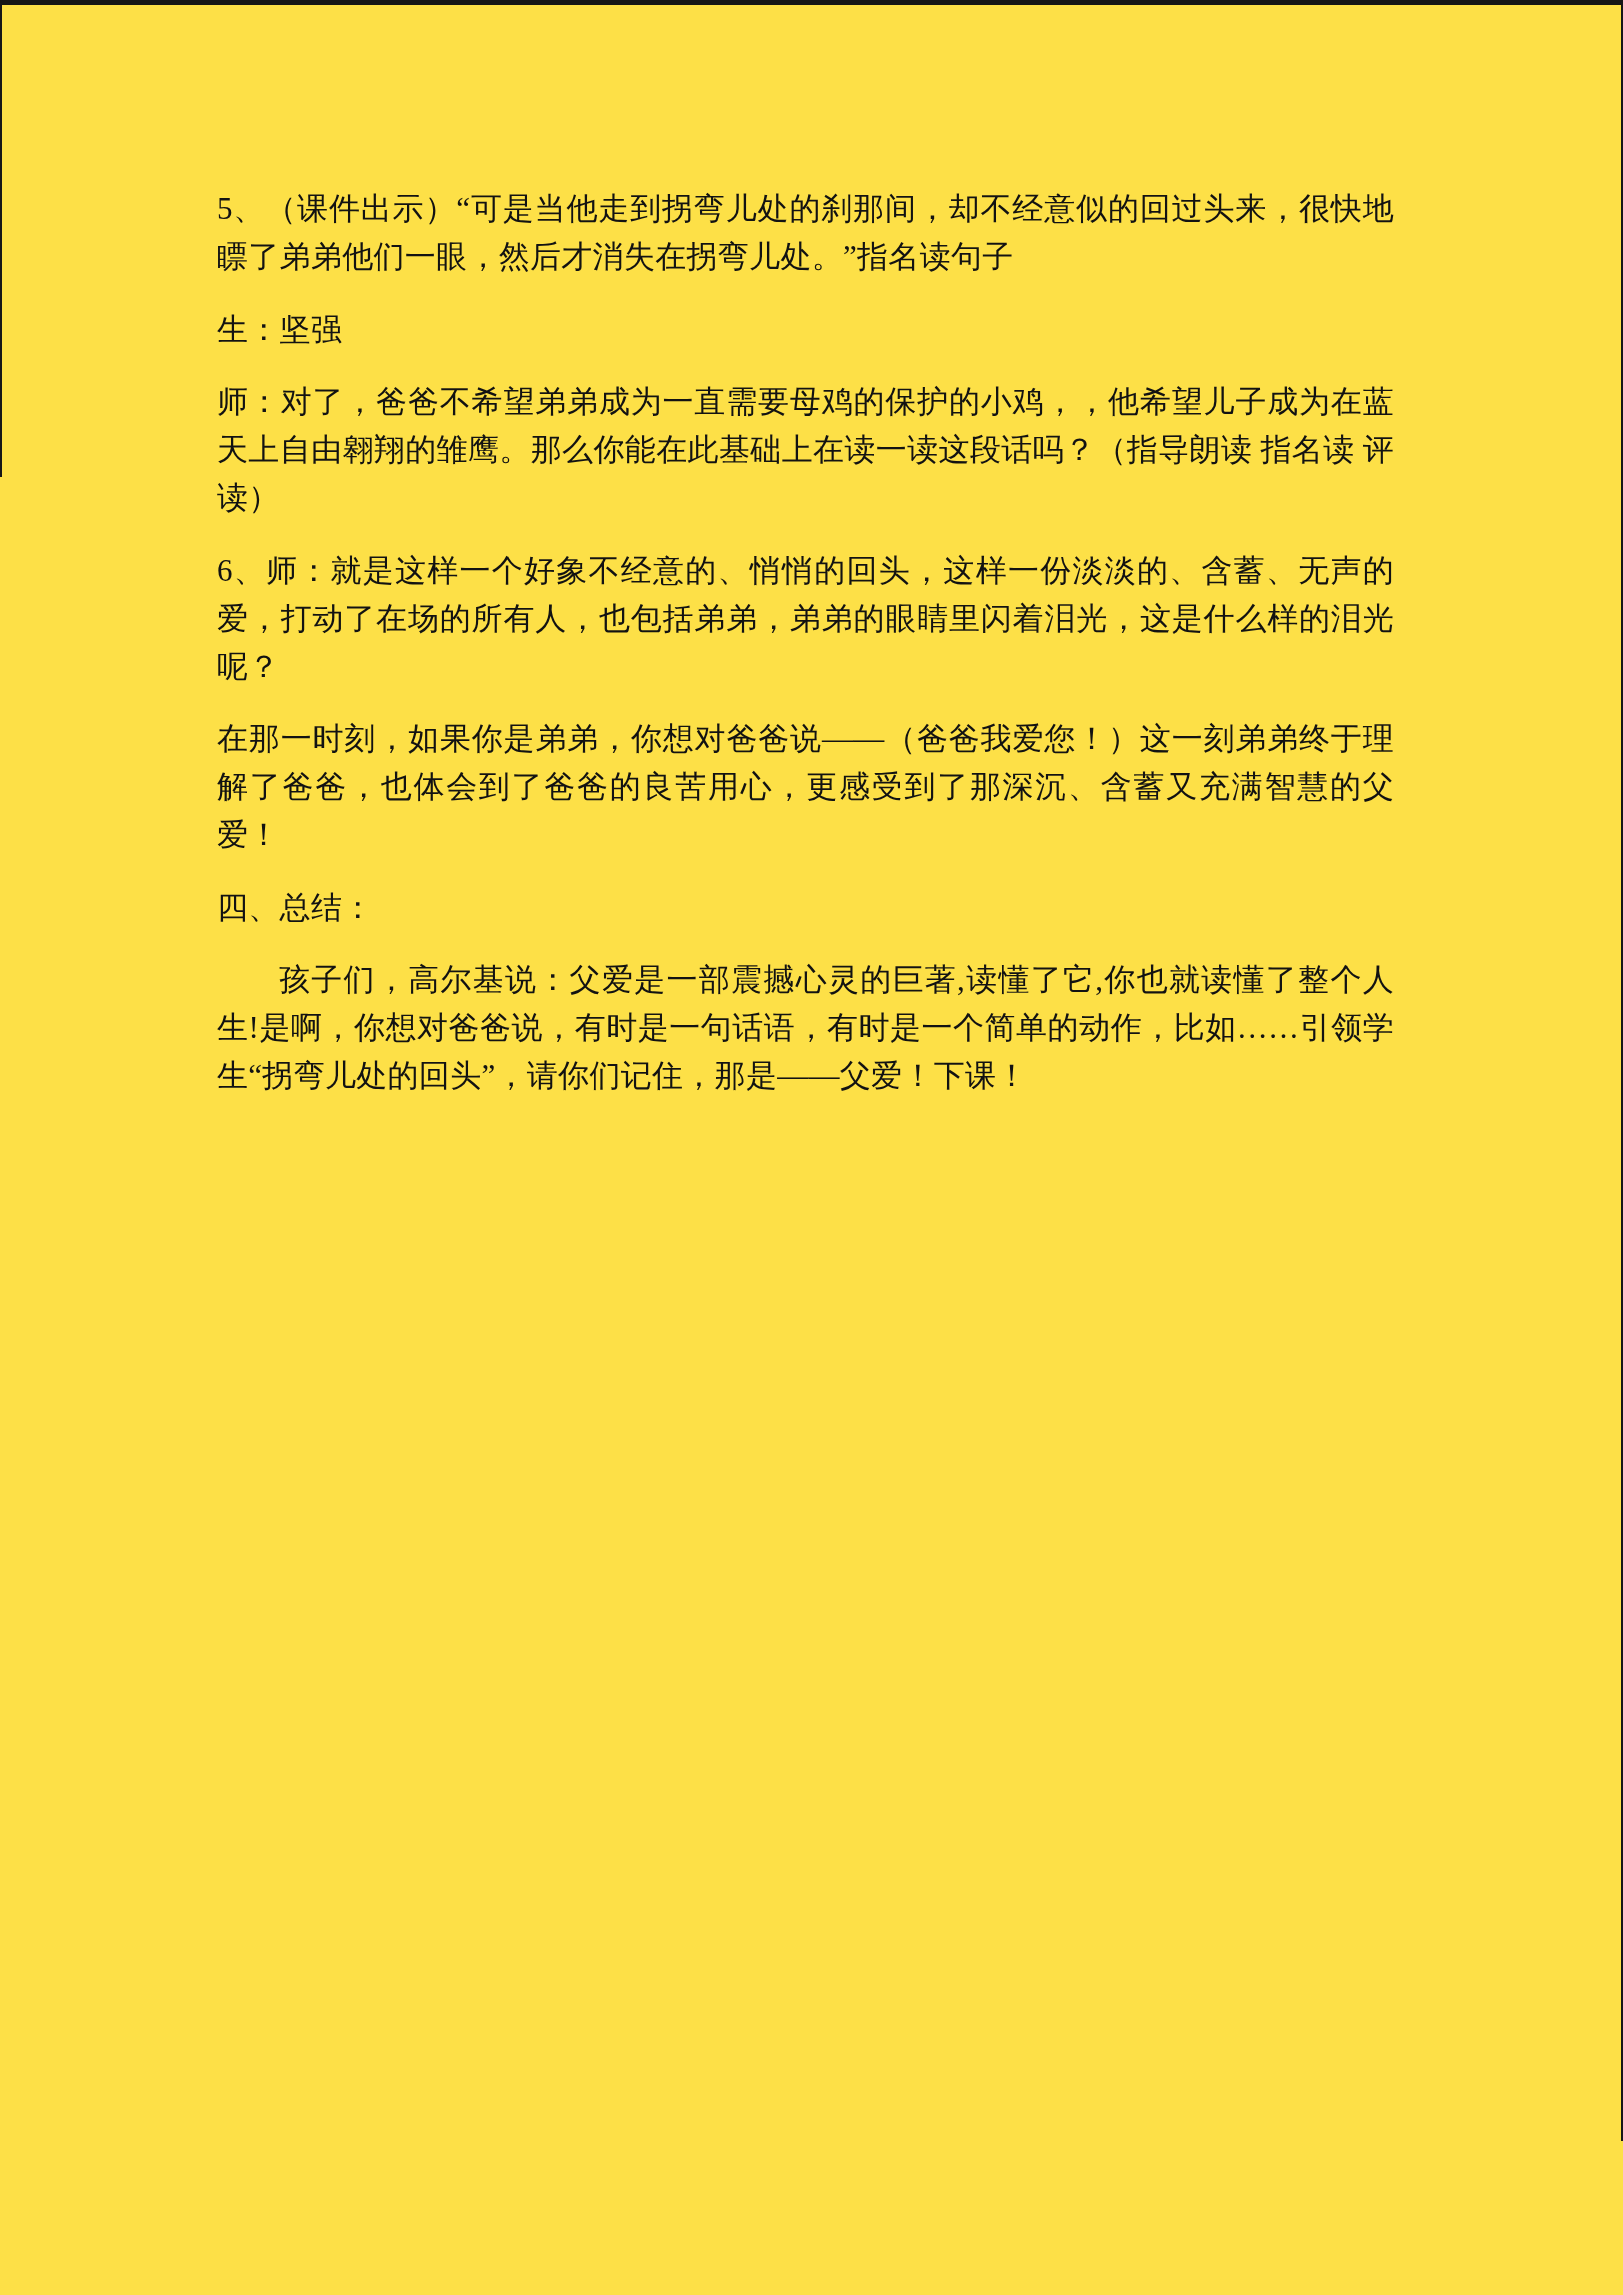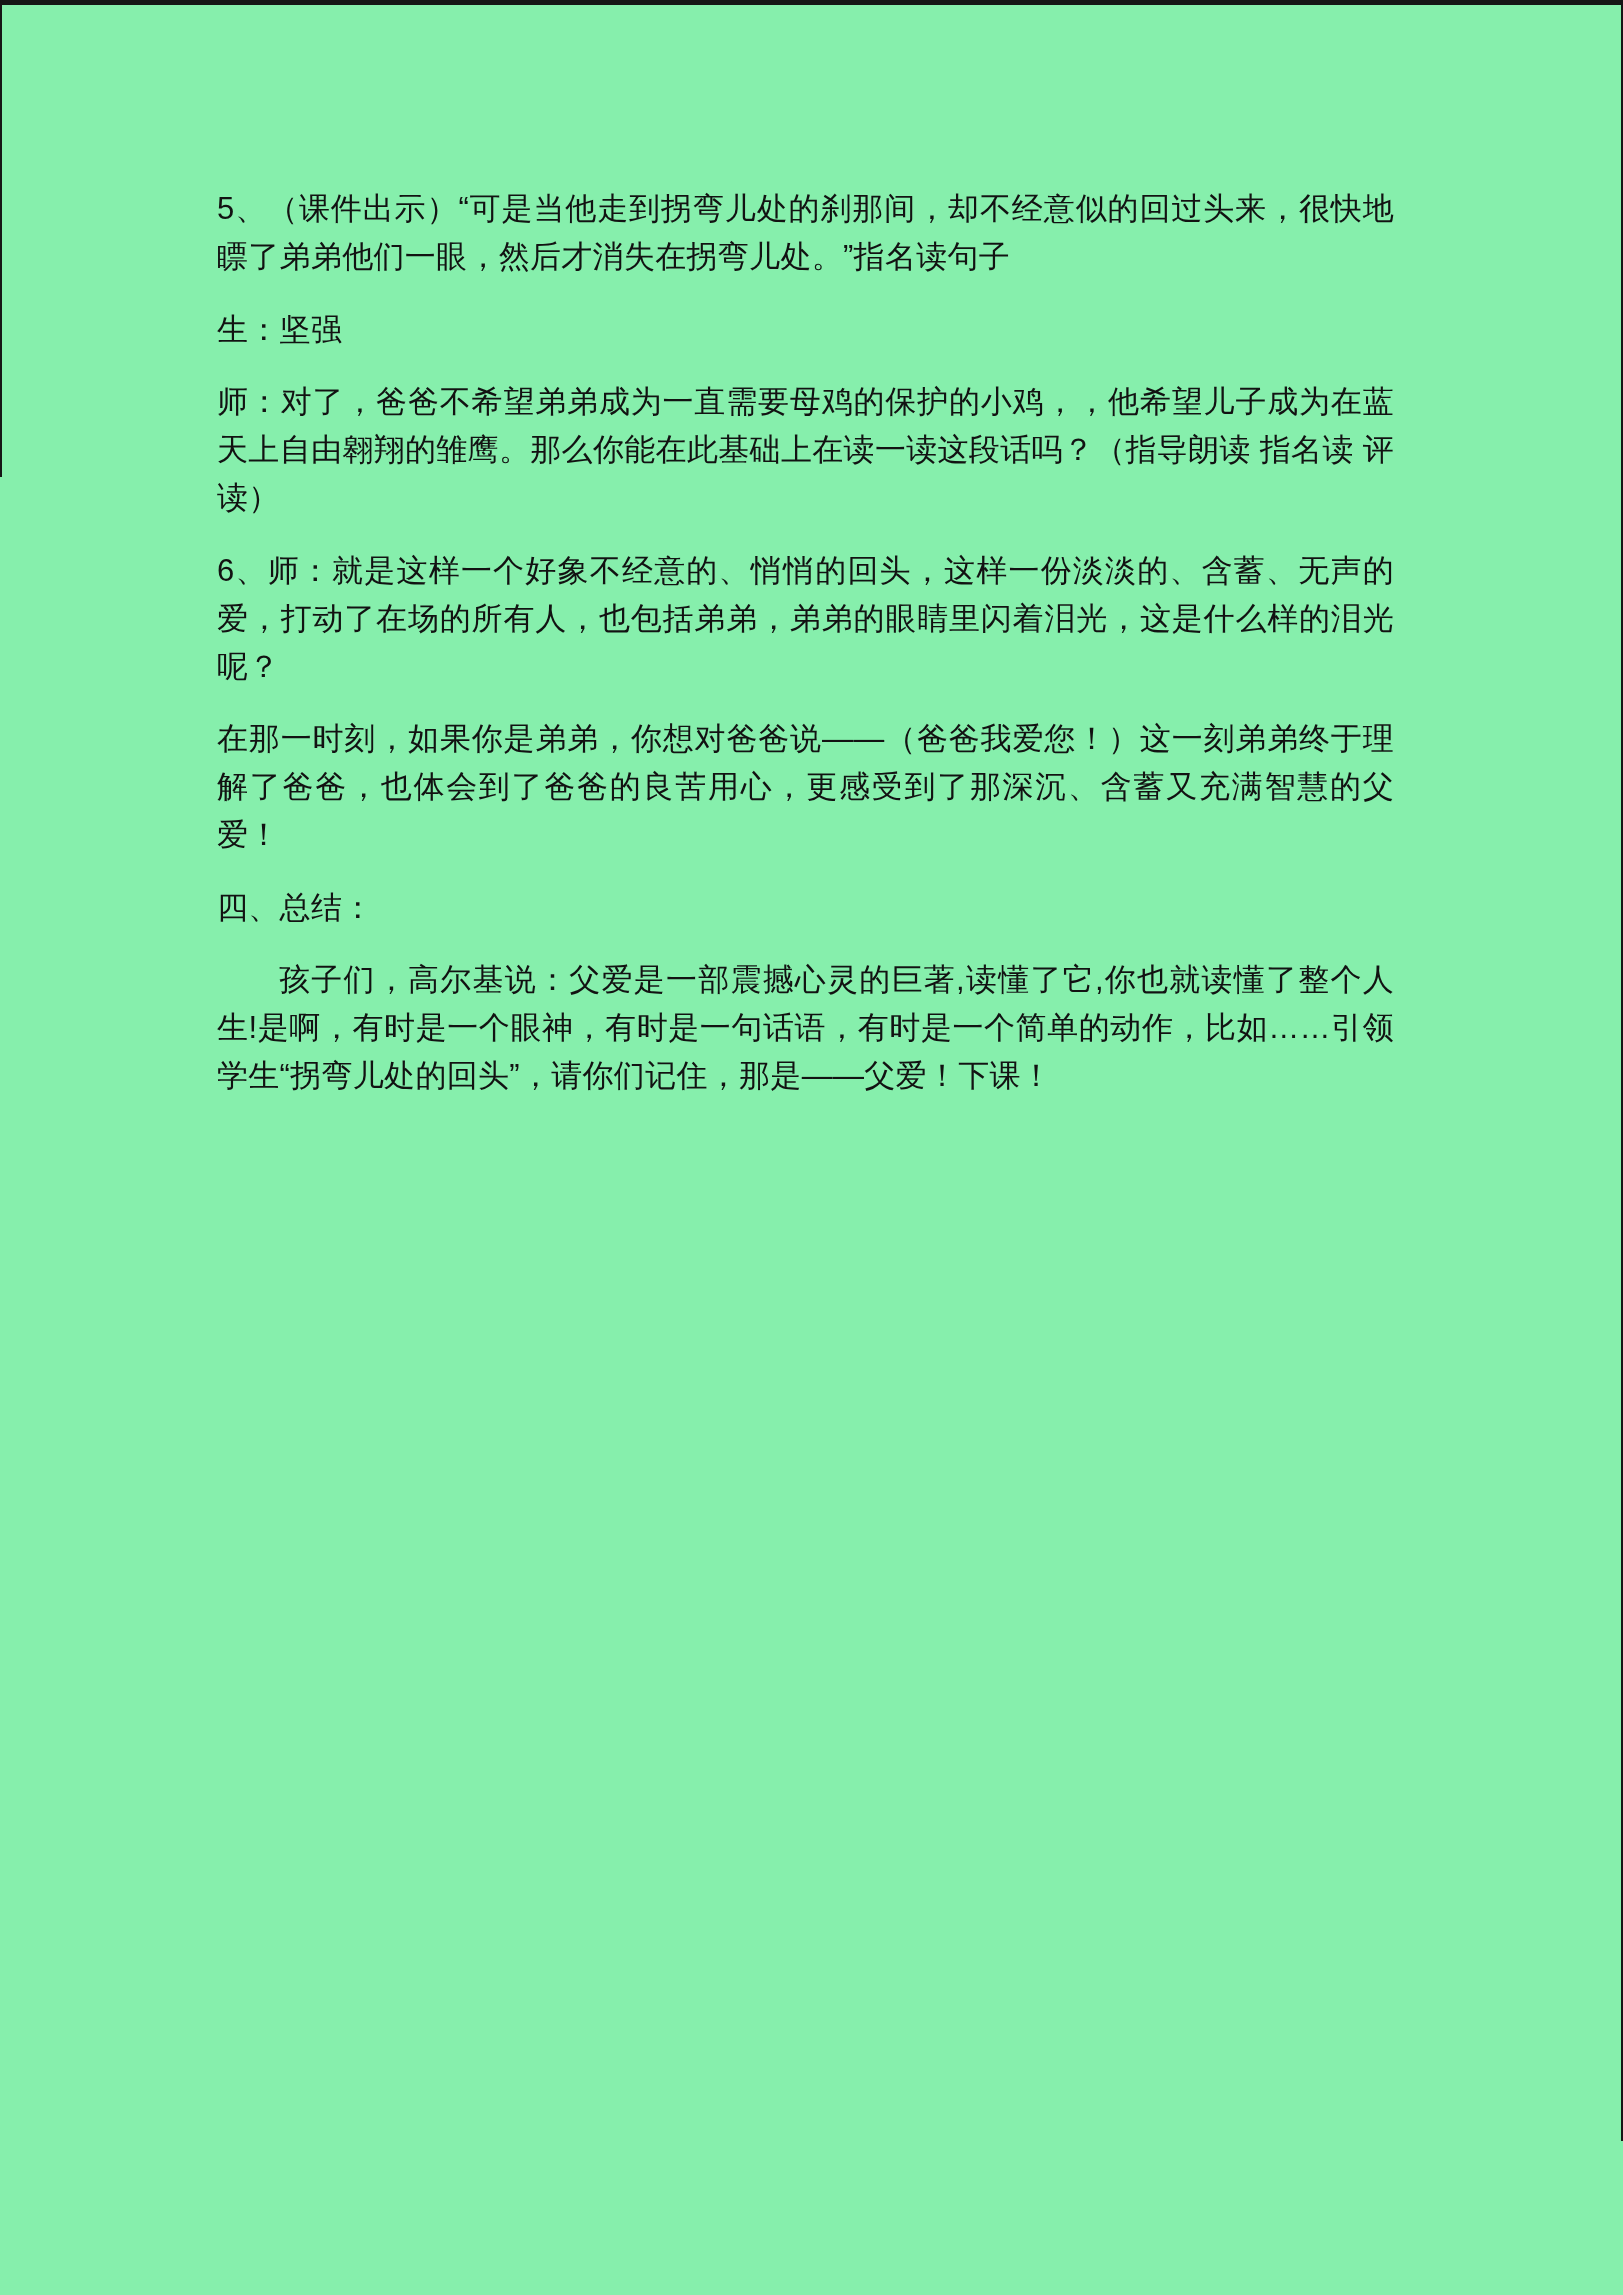--- a/index.html
+++ b/index.html
@@ -4,23 +4,23 @@
 <style>
   html, body {
     margin: 0;
     padding: 0;
     background: #ffffff;
   }
   .page {
     position: relative;
     width: 1623px;
     height: 2295px;
-    background: #86efac;
+    background: #fde047;
     overflow: hidden;
-    font-family: Liberation Sans, sans-serif;
+    font-family: Liberation Serif, serif;
   }
   
   .edge-top {
     position: absolute;
     top: 0; left: 0;
     width: 1623px; height: 4.8px;
     background: #161616;
   }
   .edge-right {
     position: absolute;
@@ -60,16 +60,16 @@
   <div class="edge-right"></div>
   <div class="edge-left"></div>
 
   <main class="content">
     <p>5、（课件出示）“可是当他走到拐弯儿处的刹那间，却不经意似的回过头来，很快地瞟了弟弟他们一眼，然后才消失在拐弯儿处。”指名读句子</p>
     <p>生：坚强</p>
     <p>师：对了，爸爸不希望弟弟成为一直需要母鸡的保护的小鸡，，他希望儿子成为在蓝天上自由翱翔的雏鹰。那么你能在此基础上在读一读这段话吗？（指导朗读 指名读 评读）</p>
     <p>6、师：就是这样一个好象不经意的、悄悄的回头，这样一份淡淡的、含蓄、无声的爱，打动了在场的所有人，也包括弟弟，弟弟的眼睛里闪着泪光，这是什么样的泪光呢？</p>
     <p>在那一时刻，如果你是弟弟，你想对爸爸说——（爸爸我爱您！）这一刻弟弟终于理解了爸爸，也体会到了爸爸的良苦用心，更感受到了那深沉、含蓄又充满智慧的父爱！</p>
     <p>四、总结：</p>
-    <p class="indent">孩子们，高尔基说：父爱是一部震撼心灵的巨著,读懂了它,你也就读懂了整个人生!是啊，有时是一个眼神，有时是一句话语，有时是一个简单的动作，比如……引领学生“拐弯儿处的回头”，请你们记住，那是——父爱！下课！</p>
+    <p class="indent">孩子们，高尔基说：父爱是一部震撼心灵的巨著,读懂了它,你也就读懂了整个人生!是啊，你想对爸爸说，有时是一句话语，有时是一个简单的动作，比如……引领学生“拐弯儿处的回头”，请你们记住，那是——父爱！下课！</p>
   </main>
 </div>
 
 
 </body></html>

